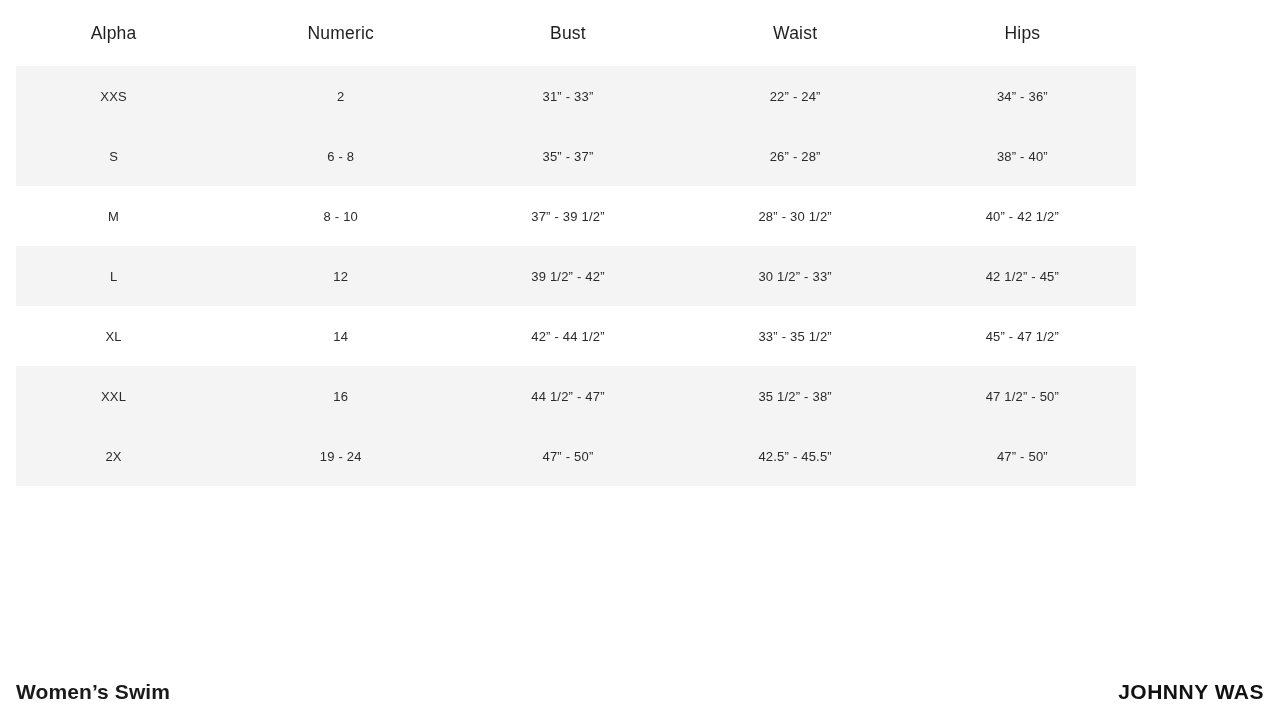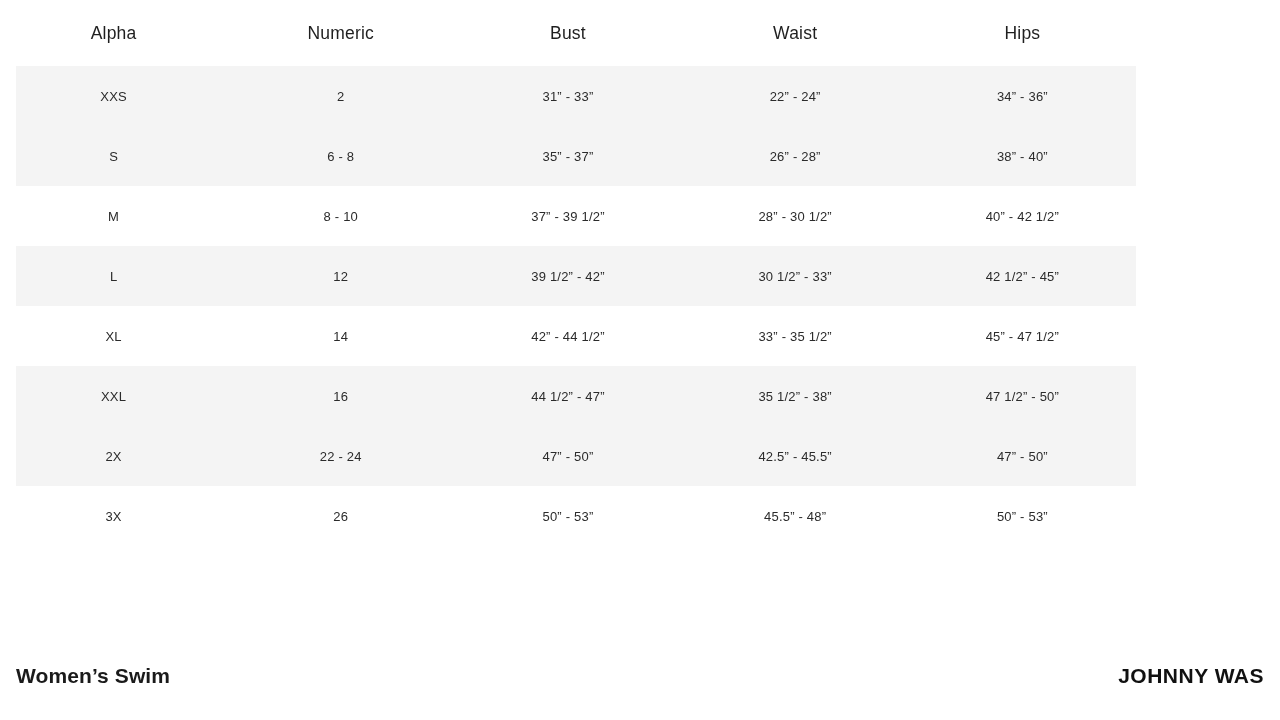--- a/index.html
+++ b/index.html
@@ -65,21 +65,21 @@
     pointer-events: none;
   }
 
   .footer {
     position: absolute;
     left: 0;
     bottom: 0;
     width: 1280px;
     height: 56px;
     display: flex;
-    align-items: flex-start;
+    align-items: center;
     justify-content: space-between;
     padding: 0 16px;
     box-sizing: border-box;
     background: #ffffff;
   }
 
   .footer-title {
     font-size: 21px;
     font-weight: 700;
     color: #1a1a1a;
@@ -146,31 +146,24 @@
       </tr>
       <tr class="shaded">
         <td class="col-0">XXL</td>
         <td>16</td>
         <td>44 1/2” - 47”</td>
         <td>35 1/2” - 38”</td>
         <td>47 1/2” - 50”</td>
       </tr>
       <tr class="shaded">
         <td class="col-0">2X</td>
-        <td>22 - 24</td>
+        <td>19 - 24</td>
         <td>47” - 50”</td>
         <td>42.5” - 45.5”</td>
         <td>47” - 50”</td>
-      </tr>
-      <tr class="plain">
-        <td class="col-0">3X</td>
-        <td>26</td>
-        <td>50” - 53”</td>
-        <td>45.5” - 48”</td>
-        <td>50” - 53”</td>
       </tr>
     </tbody>
   </table>
 
   <div class="shade-inset-left" style="left:0; top:66px; height:600px;"></div>
   <div class="shade-inset-right" style="right:0; top:66px; height:600px;"></div>
 
   <div class="footer">
     <div class="footer-title">Women’s Swim</div>
     <div class="brand">JOHNNY WAS</div>

